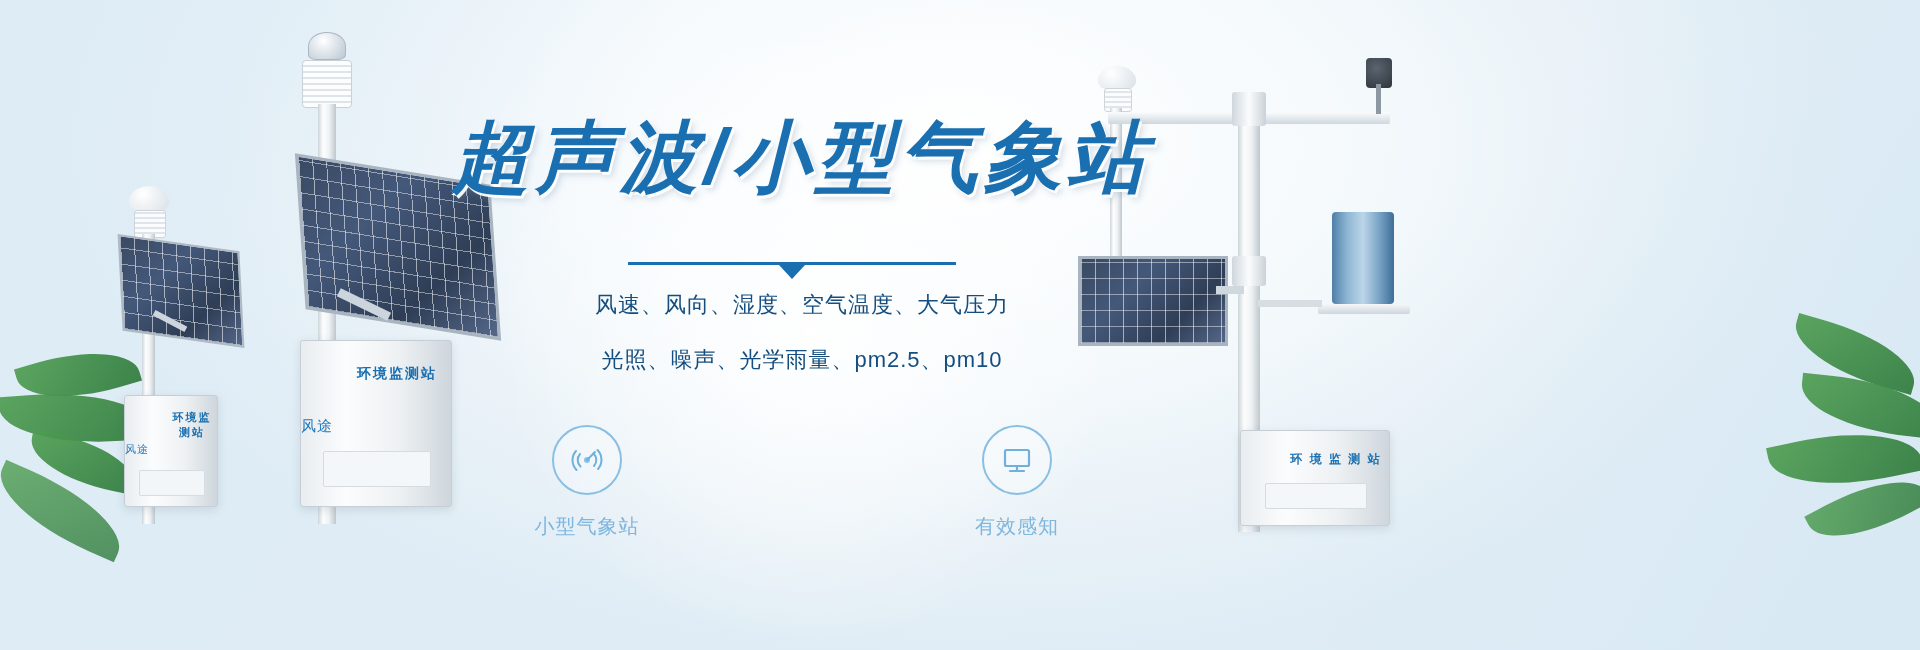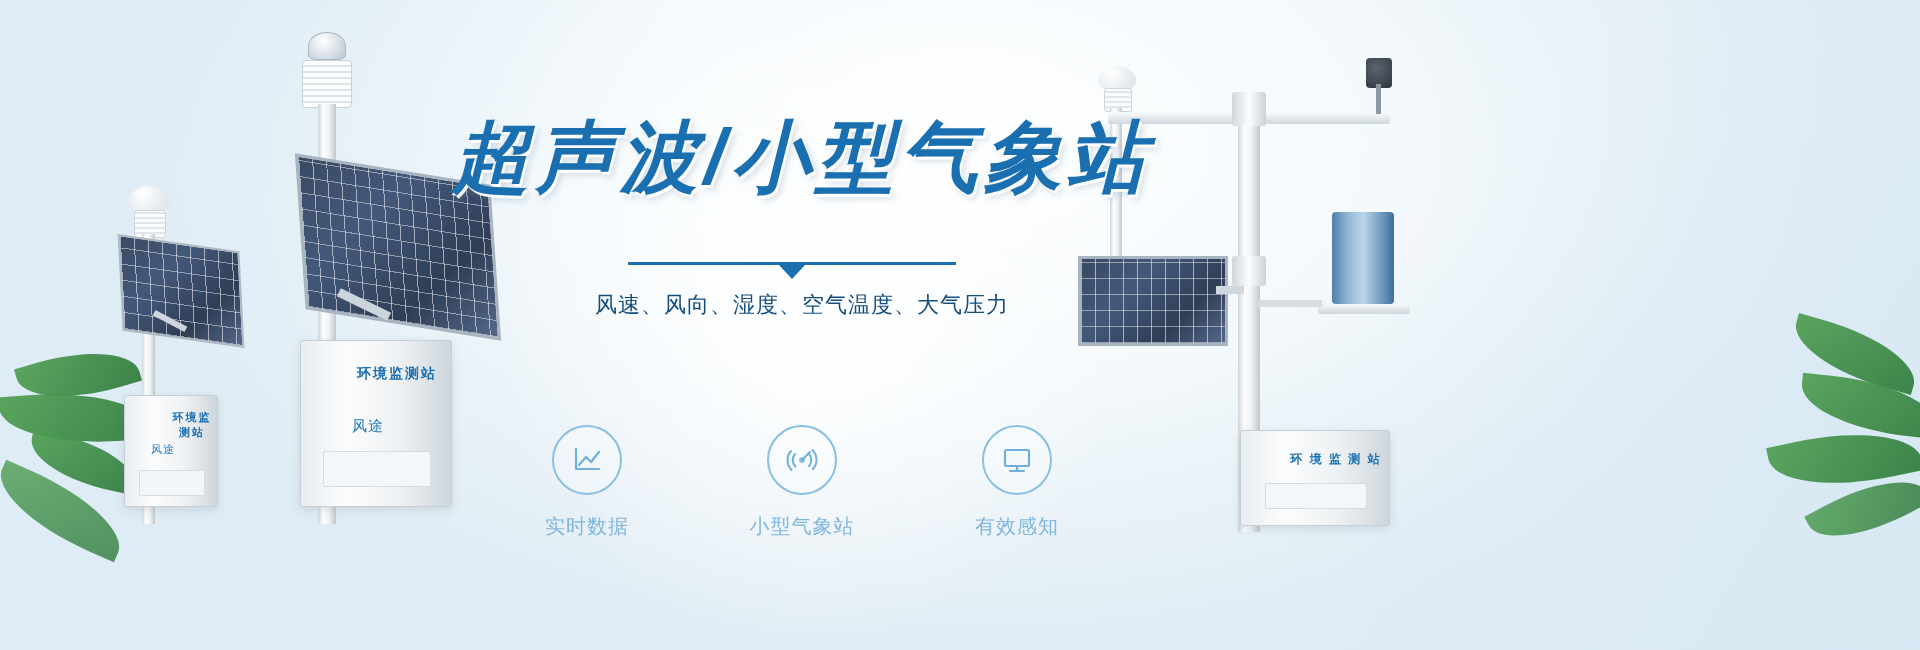--- a/index.html
+++ b/index.html
@@ -80,21 +80,21 @@
   .cabinet{
     background:linear-gradient(90deg,#e9edf0 0%,#fbfcfd 30%,#eef1f3 65%,#ced6dc 100%);
     border:1px solid #c6cfd6;border-radius:3px;
     box-shadow:0 3px 10px rgba(90,110,130,.18);
   }
   .cab-label{
     position:absolute;left:0;right:0;text-align:center;
     color:#1a6fb0;font-size:11px;letter-spacing:2px;font-weight:700;margin-left:42px;
   }
   .brand{
-    position:absolute;left:0;right:16px;text-align:center;
+    position:absolute;left:0;right:16px;text-align:left;
     color:#1f78bd;font-size:11px;letter-spacing:1px;
   }
   .sensor-stack{
     background:repeating-linear-gradient(0deg,#fbfcfd 0 3px,#dfe5ea 3px 5px);
     border-radius:3px;border:1px solid #cdd5db;
   }
   .cap-dome{border-radius:50% 50% 30% 30%/60% 60% 40% 40%;
     background:radial-gradient(circle at 35% 30%,#ffffff,#d8e0e6);}
   .rain-gauge{
     background:linear-gradient(90deg,#4e7fa8 0%,#8fb6d4 25%,#bcd6e8 50%,#6f9bc0 80%,#3f6d96 100%);
@@ -179,34 +179,24 @@
     <div class="leaf" style="left:1808px;top:486px;width:120px;height:46px;transform:rotate(-28deg);opacity:.85;"></div>
   </div>
 
   <div class="copy">
 
     <div class="headline">超声波/小型气象站</div>
 
     <div class="divider"></div>
 
     <div class="sub l1">风速、风向、湿度、空气温度、大气压力</div>
+    <div class="sub l2">光照、噪声、光学雨量、pm2.5、pm10</div>
 
     <div class="features">
 
-      <div class="feature">
-        <div class="ring">
-          <span>
-            <svg width="34" height="34" viewBox="0 0 34 34" fill="none" stroke="#6fb0dc" stroke-width="2.2" stroke-linecap="round" stroke-linejoin="round">
-              <path d="M6 6 V26 H29"></path>
-              <path d="M9 22 L16 14 L21 19 L29 9"></path>
-            </svg>
-          </span>
-        </div>
-        <div class="cap">实时数据</div>
-      </div>
 
       <div class="feature">
         <div class="ring">
           <span>
             <svg width="34" height="34" viewBox="0 0 34 34" fill="none" stroke="#6fb0dc" stroke-width="2" stroke-linecap="round">
               <circle cx="17" cy="17" r="3" fill="#8cc2e6" stroke="none"></circle>
               <path d="M23.5 10.5 A9 9 0 0 1 24 23"></path>
               <path d="M10.5 23.5 A9 9 0 0 1 10 11"></path>
               <path d="M27.5 7 A14 14 0 0 1 28 26"></path>
               <path d="M6.5 27 A14 14 0 0 1 6 8"></path>

